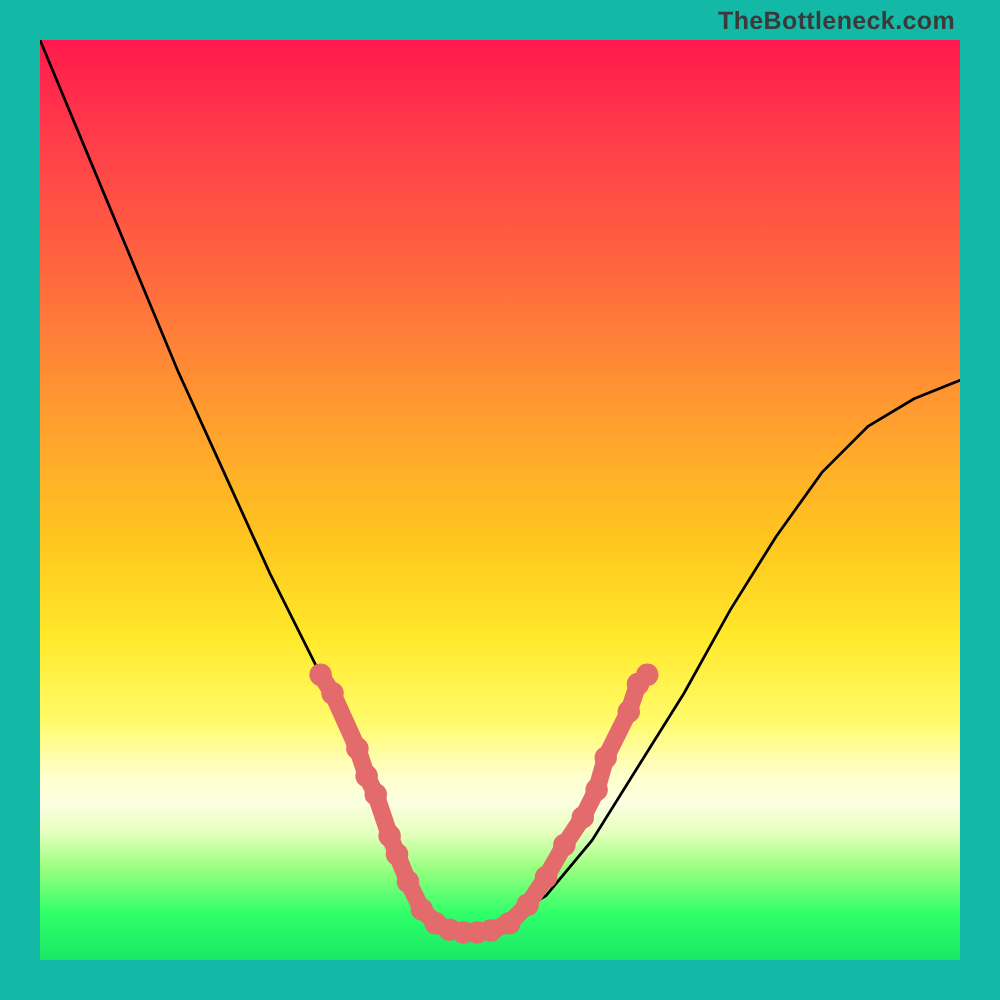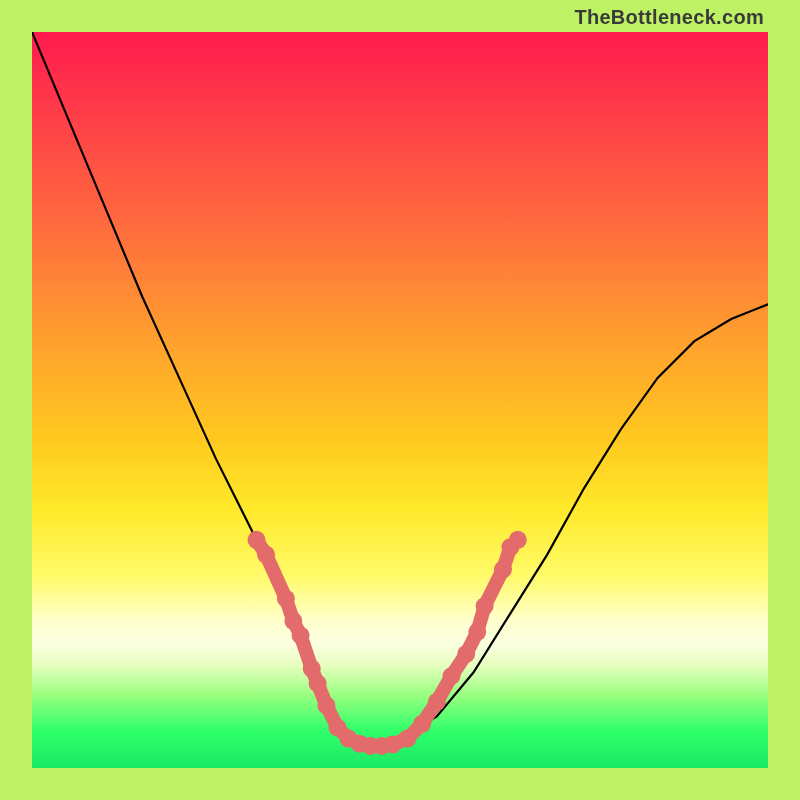--- a/index.html
+++ b/index.html
@@ -8,21 +8,21 @@
     width: 800px;
     height: 800px;
     overflow: hidden;
     background: #000;
     font-family: Arial, Helvetica, sans-serif;
   }
   .frame {
     position: relative;
     width: 800px;
     height: 800px;
-    background: #bef264;
+    background: #14b8a6;
   }
   .plot-area {
     position: absolute;
     left: 32px;
     top: 32px;
     width: 736px;
     height: 736px;
   }
   .gradient-bg {
     position: absolute;

